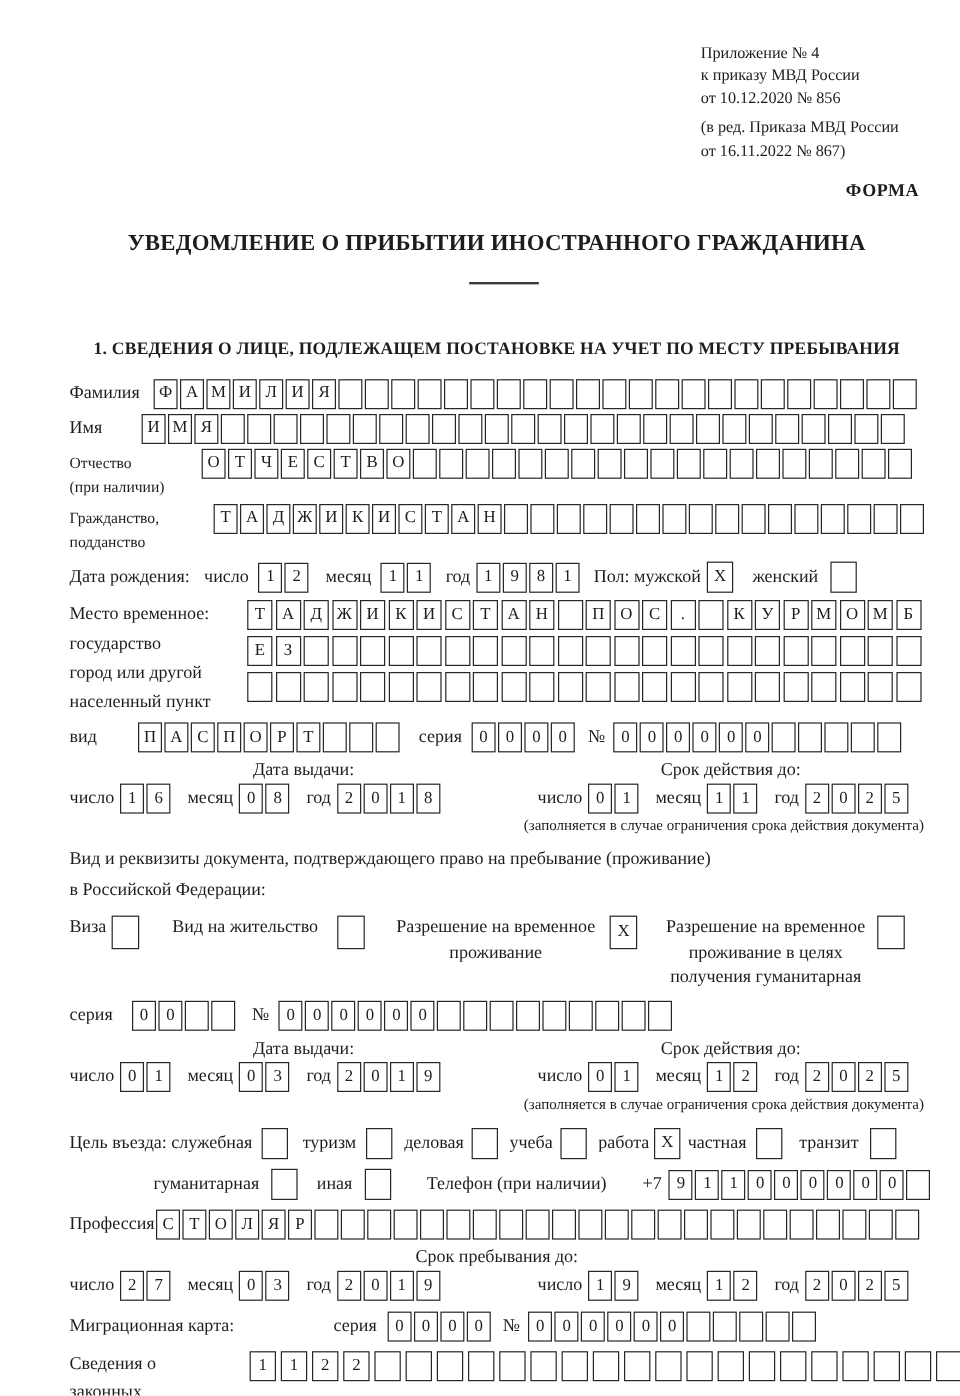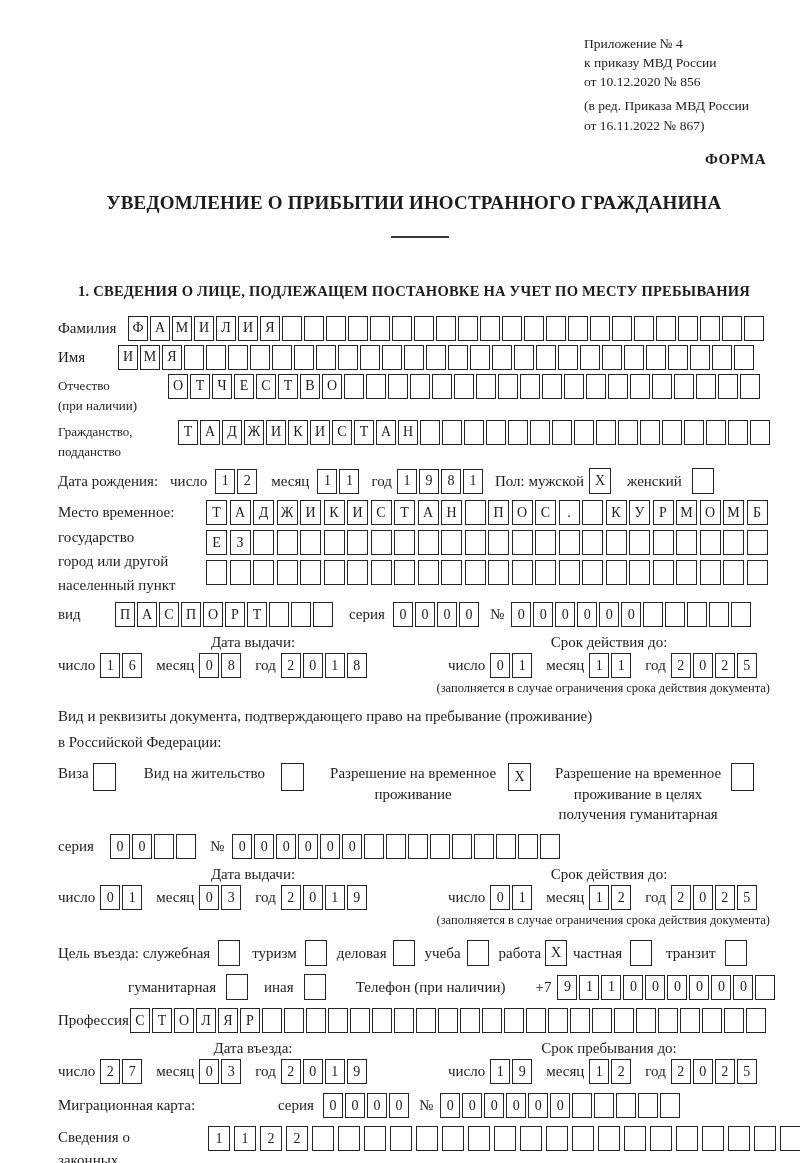--- a/index.html
+++ b/index.html
@@ -638,21 +638,20 @@
         <span class="box"></span>
         <span class="box"></span>
         <span class="box"></span>
         <span class="box"></span>
         <span class="box"></span>
       </span>
   </div>
 
   <div class="dates">
     <div class="heads">
-      <span class="h1">Дата въезда:</span>
       <span class="h2">Срок пребывания до:</span>
     </div>
     <div class="lines">
       <div class="dline c1">
         <span class="t">число</span>
         <span class="boxrow">
             <span class="box">2</span>
             <span class="box">7</span>
           </span>
         <span class="t m">месяц</span>

